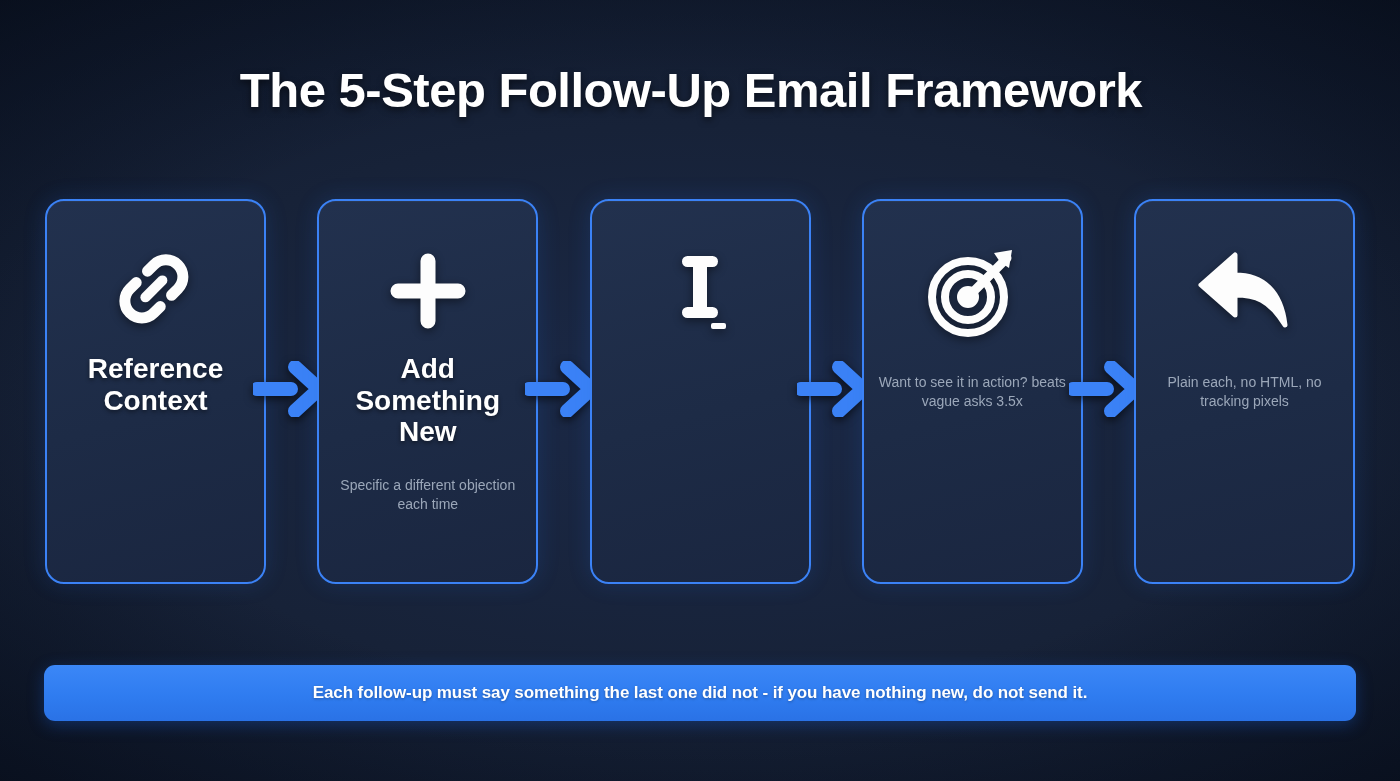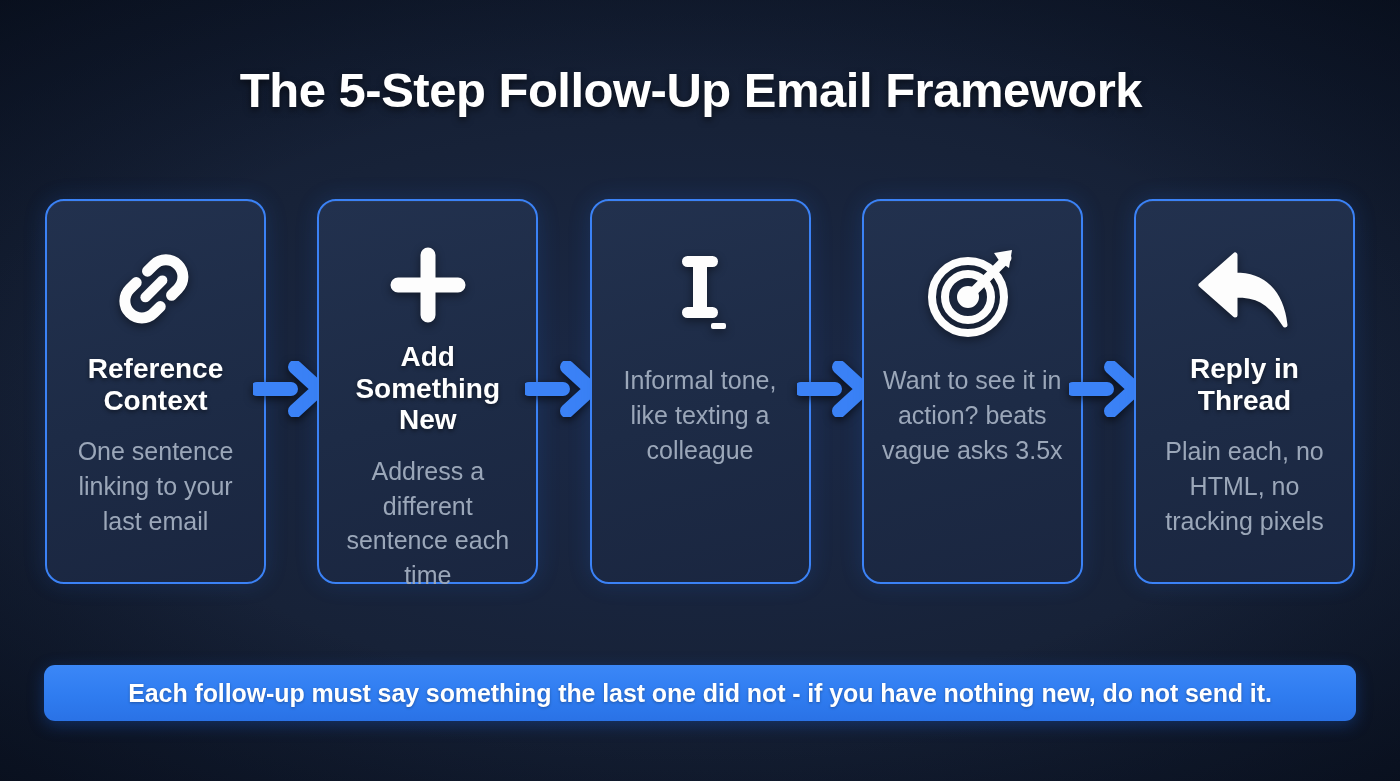--- a/index.html
+++ b/index.html
@@ -53,22 +53,22 @@
     filter:drop-shadow(0 3px 5px rgba(0,0,0,0.45));
   }
   .card-icon svg{ display:block; }
   .card-title{
     margin-top:8px;
     font-size:28px; font-weight:bold; line-height:1.13;
     color:#ffffff;
     text-shadow:0 2px 4px rgba(0,0,0,0.45);
   }
   .card-desc{
-    margin-top:18px;
-    font-size:25px; line-height:1.39;
+    margin-top:28px;
+    font-size:14px; line-height:1.39;
     color:#9ba7b9;
   }
 
   
   .gap{
     flex:1 1 auto;
     position:relative;
   }
   .arrow{
     position:absolute;
@@ -83,21 +83,21 @@
   .banner{
     position:absolute;
     left:44px; top:665px;
     width:1312px; height:56px;
     background:linear-gradient(180deg,#3b87f7 0%,#2f7cf0 55%,#2a72e6 100%);
     border-radius:11px;
     display:flex; align-items:center; justify-content:center;
     box-shadow:0 4px 16px rgba(23,80,180,0.42);
   }
   .banner-text{
-    font-size:25px; font-weight:bold; color:#ffffff;
+    font-size:17px; font-weight:bold; color:#ffffff;
     letter-spacing:-0.1px;
     text-shadow:0 1px 3px rgba(0,0,0,0.30);
   }
 </style>
 </head>
 <body>
 
 <div class="vignette"></div>
 
 <h1 class="title">The 5-Step Follow-Up Email Framework</h1>
@@ -108,39 +108,38 @@
     <div class="card-icon">
       <svg width="96" height="96" viewBox="0 0 96 96">
         <g transform="rotate(-45 48 48)" fill="none" stroke="#fdfdfd" stroke-width="11" stroke-linecap="round">
           <path d="M40 28 h-9 a17 17 0 0 0 0 34 h9"></path>
           <path d="M56 28 h9 a17 17 0 0 1 0 34 h-9"></path>
           <path d="M36 45 h24" stroke-width="10"></path>
         </g>
       </svg>
     </div>
     <div class="card-title">Reference Context</div>
-    <div class="card-desc">One sentence linking to your last email</div>
   </div>
 
   <div class="gap">
     <div class="arrow">
       <svg width="78" height="56" viewBox="0 0 78 56">
         <path d="M4 28 h34 M42 6 L66 28 L42 50" fill="none" stroke="#3b82f6" stroke-width="14" stroke-linecap="round" stroke-linejoin="round"></path>
       </svg>
     </div>
   </div>
 
   <div class="card">
     <div class="card-icon">
       <svg width="96" height="96" viewBox="0 0 96 96">
         <path d="M48 18 V78 M18 48 H78" stroke="#fdfdfd" stroke-width="15" stroke-linecap="round"></path>
       </svg>
     </div>
     <div class="card-title">Add Something New</div>
-    <div class="card-desc">Address a different sentence each time</div>
+    <div class="card-desc">Specific a different objection each time</div>
   </div>
 
   <div class="gap">
     <div class="arrow">
       <svg width="78" height="56" viewBox="0 0 78 56">
         <path d="M4 28 h34 M42 6 L66 28 L42 50" fill="none" stroke="#3b82f6" stroke-width="14" stroke-linecap="round" stroke-linejoin="round"></path>
       </svg>
     </div>
   </div>
 
@@ -148,21 +147,20 @@
     <div class="card-icon">
       <svg width="96" height="96" viewBox="0 0 96 96">
         <g fill="#fdfdfd">
           <rect x="30" y="13" width="36" height="11" rx="5.5"></rect>
           <rect x="41" y="13" width="14" height="62" rx="3"></rect>
           <rect x="30" y="64" width="36" height="11" rx="5.5"></rect>
           <rect x="59" y="80" width="15" height="6" rx="2"></rect>
         </g>
       </svg>
     </div>
-    <div class="card-desc">Informal tone, like texting a colleague</div>
   </div>
 
   <div class="gap">
     <div class="arrow">
       <svg width="78" height="56" viewBox="0 0 78 56">
         <path d="M4 28 h34 M42 6 L66 28 L42 50" fill="none" stroke="#3b82f6" stroke-width="14" stroke-linecap="round" stroke-linejoin="round"></path>
       </svg>
     </div>
   </div>
 
@@ -188,21 +186,20 @@
       </svg>
     </div>
   </div>
 
   <div class="card">
     <div class="card-icon">
       <svg width="100" height="96" viewBox="0 0 100 96">
         <path d="M40 12 L40 32 C68 32 86 48 90 82 C74 56 60 52 40 52 L40 72 L6 42 Z" fill="#fdfdfd" stroke="#fdfdfd" stroke-width="5" stroke-linejoin="round"></path>
       </svg>
     </div>
-    <div class="card-title">Reply in Thread</div>
     <div class="card-desc">Plain each, no HTML, no tracking pixels</div>
   </div>
 
 </div>
 
 <div class="banner">
   <span class="banner-text">Each follow-up must say something the last one did not - if you have nothing new, do not send it.</span>
 </div>
 
 </body></html>

